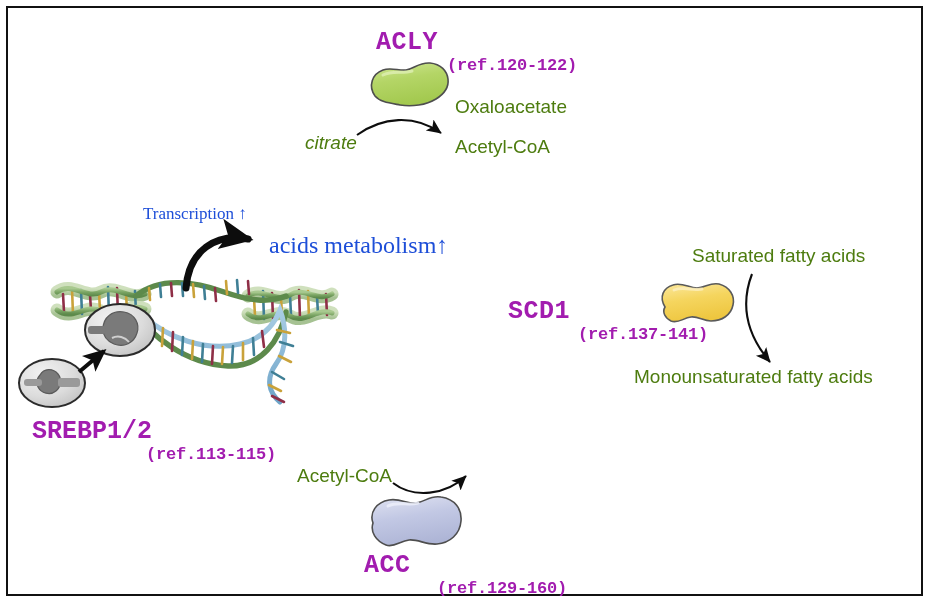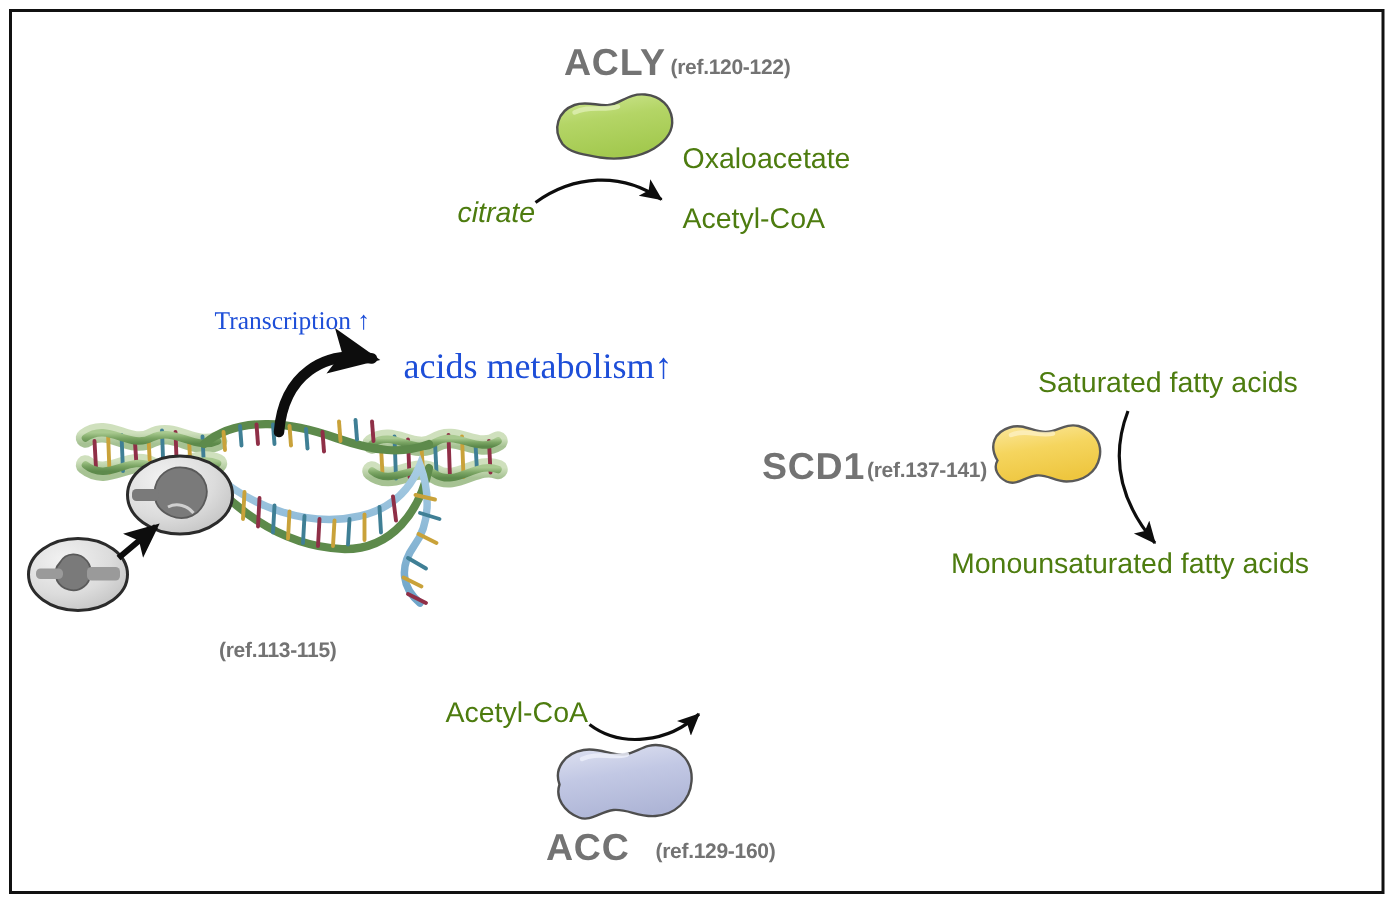--- a/index.html
+++ b/index.html
@@ -24,39 +24,40 @@
     width: 917px;
     height: 590px;
     border: 2px solid #111111;
     box-sizing: border-box;
   }
   .node {
     position: absolute;
     white-space: nowrap;
   }
   .serif-bold {
-    font-family: Liberation Sans, sans-serif;
+    font-family: Liberation Mono, monospace;
     font-weight: bold;
-    color: #737373;
+    color: #a21caf;
   }
   .serif-plain {
     font-family: "Liberation Serif", "DejaVu Serif", serif;
     color: #1d4ed8;
   }
   .sans-plain {
     font-family: "Liberation Sans", sans-serif;
     color: #4d7c0f;
   }
   .enz-title {
     font-size: 25px;
     letter-spacing: 0.5px;
   }
   .enz-ref {
-    font-size: 14px;
+    font-size: 17px;
     letter-spacing: -0.2px;
+    margin-top: 20px;
   }
   .metab-label {
     font-size: 19px;
   }
   .transcription-label {
     font-size: 17px;
   }
   .lipid-label {
     font-size: 24px;
   }
@@ -269,20 +270,21 @@
   </svg>
 
   <div class="node serif-bold enz-title" style="left:376px; top:28px;">ACLY</div>
   <div class="node serif-bold enz-ref" style="left:447px; top:36px;">(ref.120-122)</div>
   <div class="node sans-plain metab-label" style="left:305px; top:132px;font-style:italic;">citrate</div>
   <div class="node sans-plain metab-label" style="left:455px; top:96px;">Oxaloacetate</div>
   <div class="node sans-plain metab-label" style="left:455px; top:136px;">Acetyl-CoA</div>
 
   <div class="node serif-plain transcription-label" style="left:143px; top:204px;">Transcription ↑</div>
   <div class="node serif-plain lipid-label" style="left:269px; top:232px;">acids metabolism↑</div>
+  <div class="node serif-bold srebp-title" style="left:32px; top:417px;">SREBP1/2</div>
   <div class="node serif-bold enz-ref" style="left:146px; top:425px;">(ref.113-115)</div>
 
   <div class="node serif-bold enz-title" style="left:508px; top:297px;">SCD1</div>
   <div class="node serif-bold enz-ref" style="left:578px; top:305px;">(ref.137-141)</div>
   <div class="node sans-plain metab-label" style="left:634px; top:366px;">Monounsaturated fatty acids</div>
   <div class="node sans-plain metab-label" style="left:692px; top:245px;">Saturated fatty acids</div>
 
   <div class="node sans-plain metab-label" style="left:297px; top:465px;">Acetyl-CoA</div>
   <div class="node serif-bold enz-title" style="left:364px; top:551px;text-align:center;">ACC</div>
   <div class="node serif-bold enz-ref" style="left:437px; top:559px;">(ref.129-160)</div>

